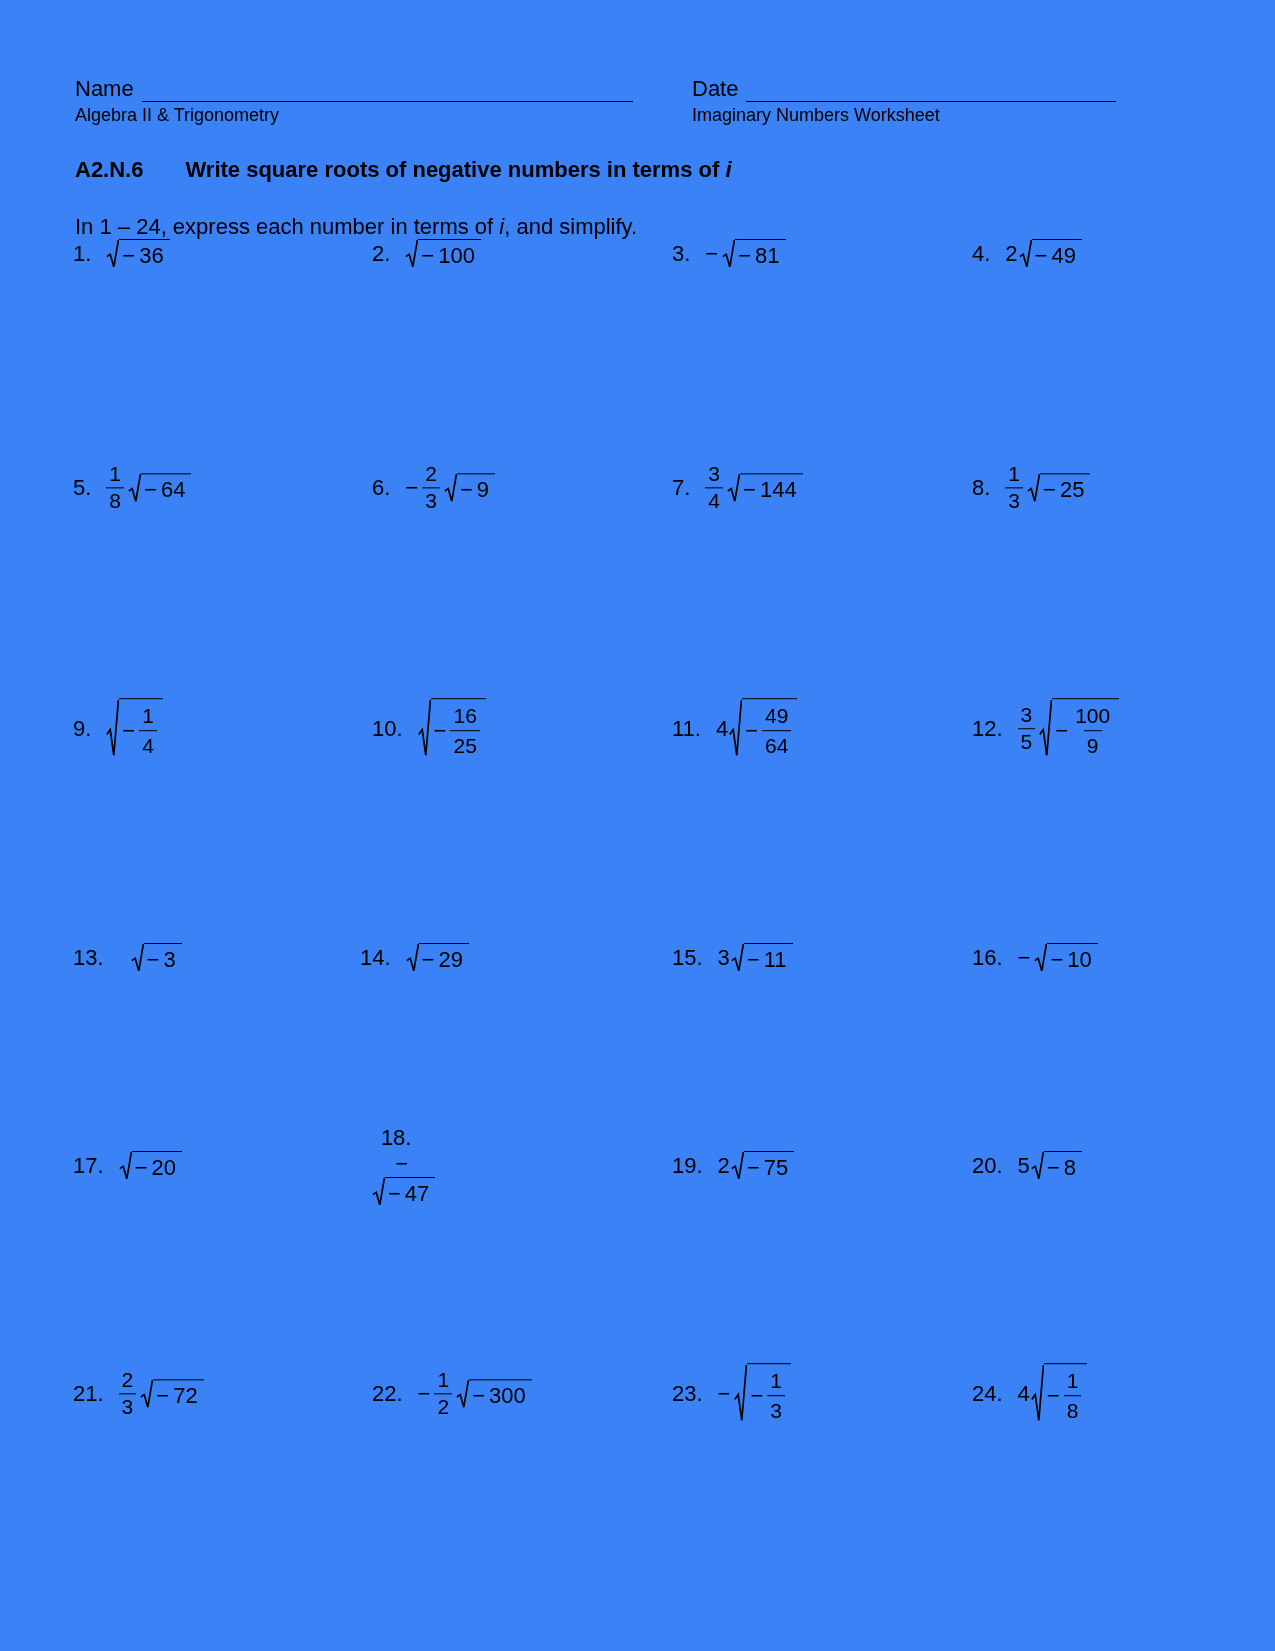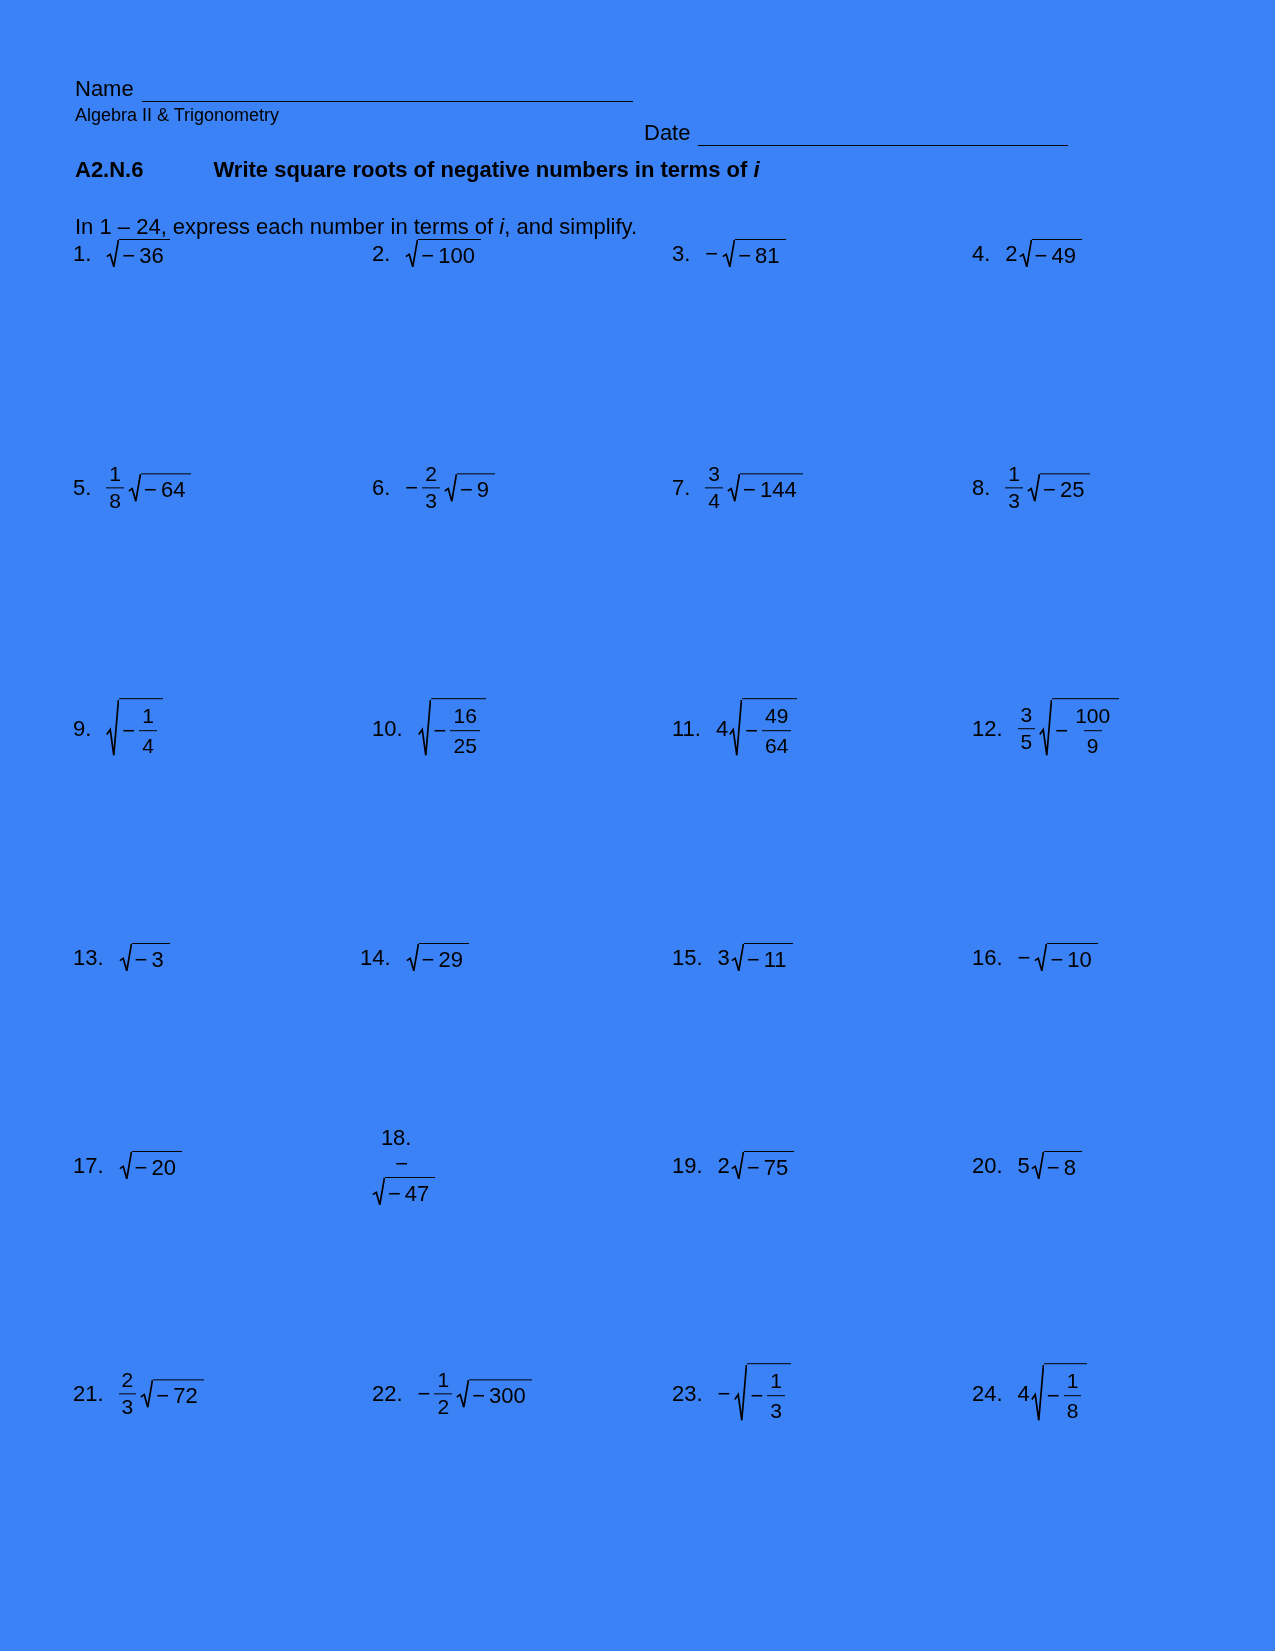--- a/index.html
+++ b/index.html
@@ -7,29 +7,29 @@
     position:relative;
     width:1275px;
     height:1651px;
     background:#3b82f6;
     font-family:"Liberation Sans", sans-serif;
     color:#000;
     overflow:hidden;
   }
   
   .hdr-left{position:absolute;left:75px;top:76px;width:558px;}
-  .hdr-right{position:absolute;left:644px;top:76px;width:424px;margin-top:44px;}
+  .hdr-right{position:absolute;left:692px;top:76px;width:424px;}
   .hline1{display:flex;align-items:flex-end;height:26px;font-size:22px;}
   .hline1 .lbl{flex:none;padding-right:8px;}
   .uline{flex:1;border-bottom:1.6px solid #000;height:22px;}
   .hline2{margin-top:3px;font-size:18px;}
   
   .standard{position:absolute;left:75px;top:157px;font-size:22px;font-weight:bold;display:flex;}
   .standard .code{flex:none;}
-  .standard .stitle{margin-left:70px;}
+  .standard .stitle{margin-left:42px;}
   
   .instruction{position:absolute;left:75px;top:214px;font-size:22px;}
   
   .problem{
     position:absolute;
     display:flex;
     align-items:center;
     transform:translateY(-50%);
     font-size:22px;
     white-space:nowrap;
@@ -66,20 +66,21 @@
       <span class="uline"></span>
     </div>
     <div class="hline2">Algebra II &amp; Trigonometry</div>
   </div>
 
   <div class="hdr-right">
     <div class="hline1">
       <span class="lbl">Date</span>
       <span class="uline"></span>
     </div>
+    <div class="hline2">Imaginary Numbers Worksheet</div>
   </div>
 
   <div class="standard">
     <span class="code">A2.N.6</span>
     <span class="stitle"><span>Write square roots of negative numbers in terms of </span><i>i</i></span>
   </div>
 
   <div class="instruction"><span>In 1 – 24, express each number in terms of </span><i>i</i><span>, and simplify.</span></div>
 
   <div id="problems">
@@ -256,21 +257,21 @@
           </svg>
           <span class="radicand">
             <span class="sign">−</span>
             <span class="frac">
               <span class="fnum">100</span>
               <span class="fden">9</span>
             </span>
           </span>
         </span>
       </div>
-      <div class="problem" style="left: 73px; top: 958px;">
+      <div class="problem" style="left: 73px; top: 958px; gap: 12px;">
         <span class="pnum">13.</span>
         <span class="sqrt">
           <svg class="radsign" viewBox="0 0 16 34" preserveAspectRatio="none">
             <path d="M1 20 L5.2 17.3 L9.6 31.5 L15.3 1" fill="none" stroke="#000" stroke-width="1.7" vector-effect="non-scaling-stroke"></path>
           </svg>
           <span class="radicand">
             <span class="sign">−</span>
             <span class="rval">3</span>
           </span>
         </span>

